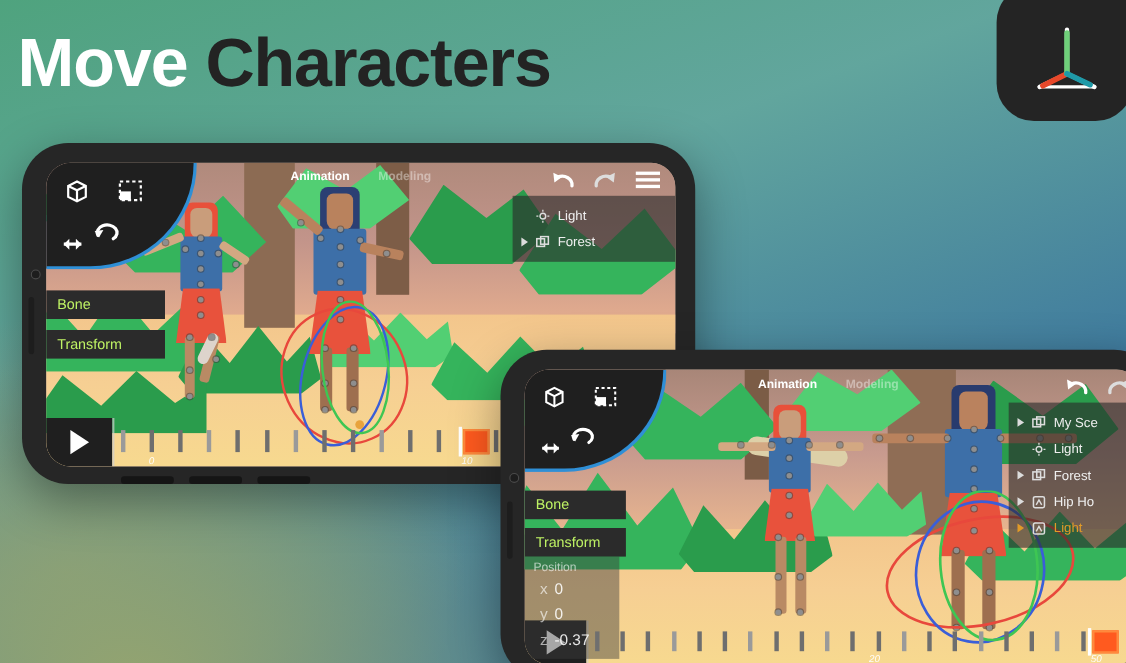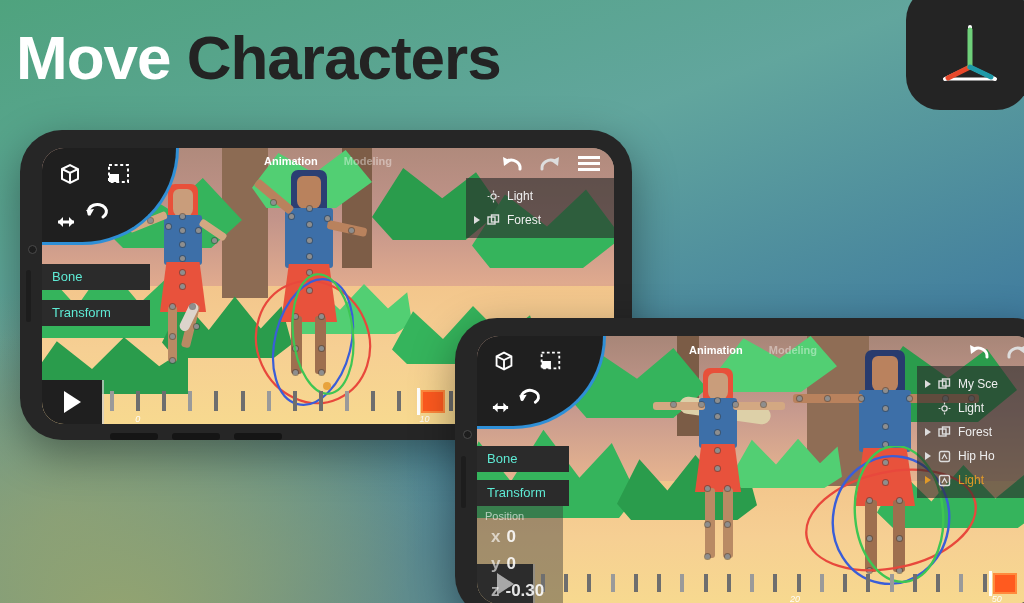--- a/index.html
+++ b/index.html
@@ -130,26 +130,26 @@
     padding:6px 0; z-index:5;
   }
   .hrow{ display:flex; align-items:center; gap:7px; color:#efefef;
          font-size:12px; padding:5px 12px 5px 8px; white-space:nowrap; }
   .hrow .tri{ width:0;height:0; border-left:6px solid #dcdcdc;
               border-top:4.5px solid transparent; border-bottom:4.5px solid transparent; }
   .hrow .sp{ width:6px; }
   .hrow.sel{ color:#e09a28; }
 
   .pillbox{ position:absolute; z-index:7; }
-  .pill{ background:#2b2b2b; color:#5eead4; font-size:13px;
+  .pill{ background:#2b2b2b; color:#bef264; font-size:13px;
          padding:5px 12px 6px 10px; display:inline-block; white-space:nowrap; }
   .propbox{ background:rgba(60,60,60,0.45); padding:4px 10px 6px 8px; width:86px; }
   .propbox .lab{ color:rgba(255,255,255,0.62); font-size:11px; margin-bottom:2px;}
-  .propbox .row{ color:rgba(255,255,255,0.88); font-size:17px; padding:3px 0 3px 6px;
-                 border-bottom:1px solid rgba(255,255,255,0.0);font-weight:bold;}
+  .propbox .row{ color:rgba(255,255,255,0.88); font-size:14px; padding:3px 0 3px 6px;
+                 border-bottom:1px solid rgba(255,255,255,0.0);}
   .propbox .row .ax{ color:rgba(255,255,255,0.62); margin-right:6px; }
 
   .timeline{ position:absolute; left:0; bottom:0; width:100%; z-index:6;
              display:flex; align-items:center; }
   .playbtn{ background:#1f1f1f; display:flex; align-items:center;
             justify-content:center; flex:0 0 auto; }
   .tri-play{ width:0;height:0;border-left:17px solid #fff;
              border-top:11px solid transparent;border-bottom:11px solid transparent; }
   .track{ position:relative; flex:1 1 auto; height:100%; overflow:hidden; }
   .tick{ position:absolute; width:4px; background:#6e6e6e; top:26%; height:44%; }
@@ -555,21 +555,21 @@
       <div class="pill" style="width:92px;">Transform</div>
       <div class="propbox">
         <div class="lab">Position</div>
         <div class="row">
           <span class="ax">x</span><span>0</span>
         </div>
         <div class="row">
           <span class="ax">y</span><span>0</span>
         </div>
         <div class="row">
-          <span class="ax">z</span><span>-0.30</span>
+          <span class="ax">z</span><span>-0.37</span>
         </div>
       </div>
     </div>
 
     <div class="timeline" style="height:40px;">
       <div class="playbtn" style="width:56px;height:40px;">
         <div class="tri-play"></div>
       </div>
       <div class="track" id="t2track">
         <div class="leftbar"></div>

